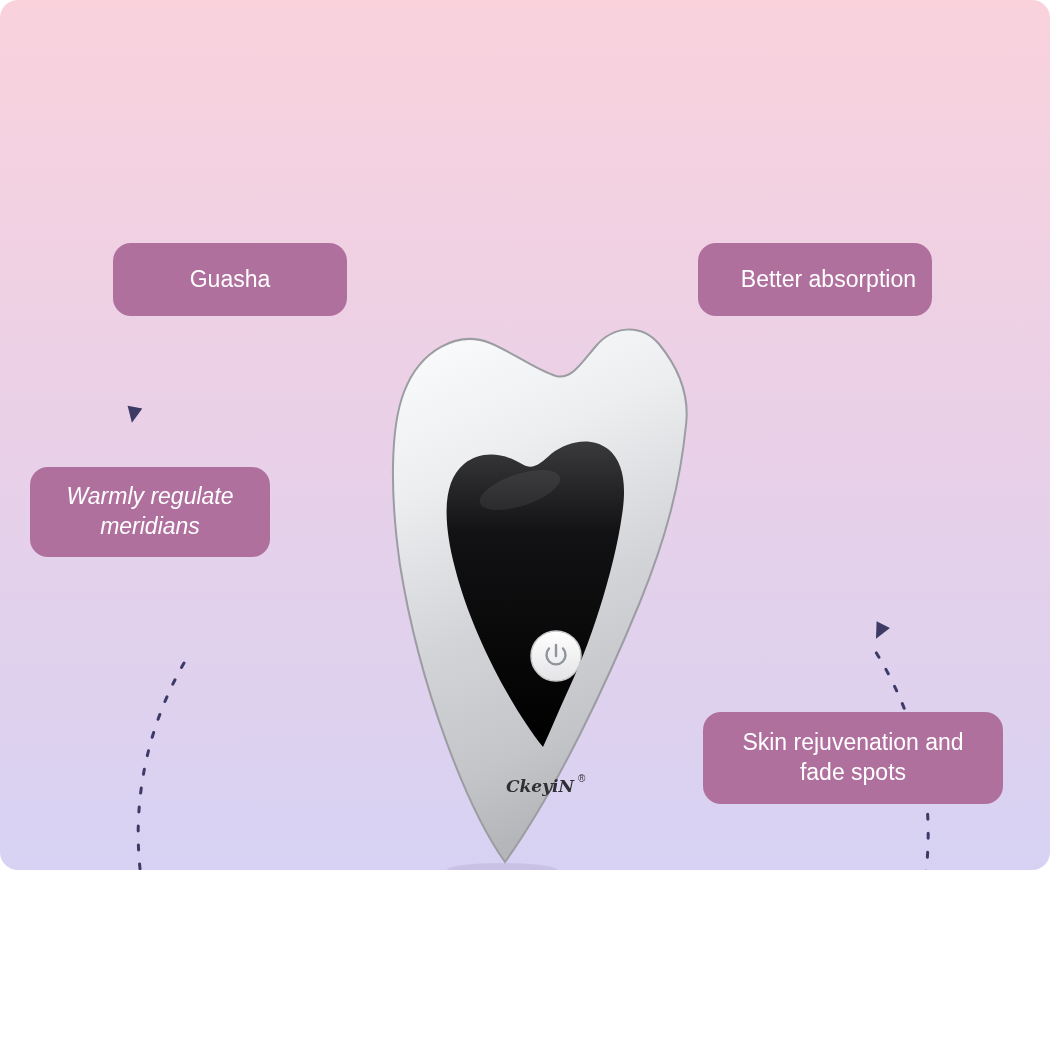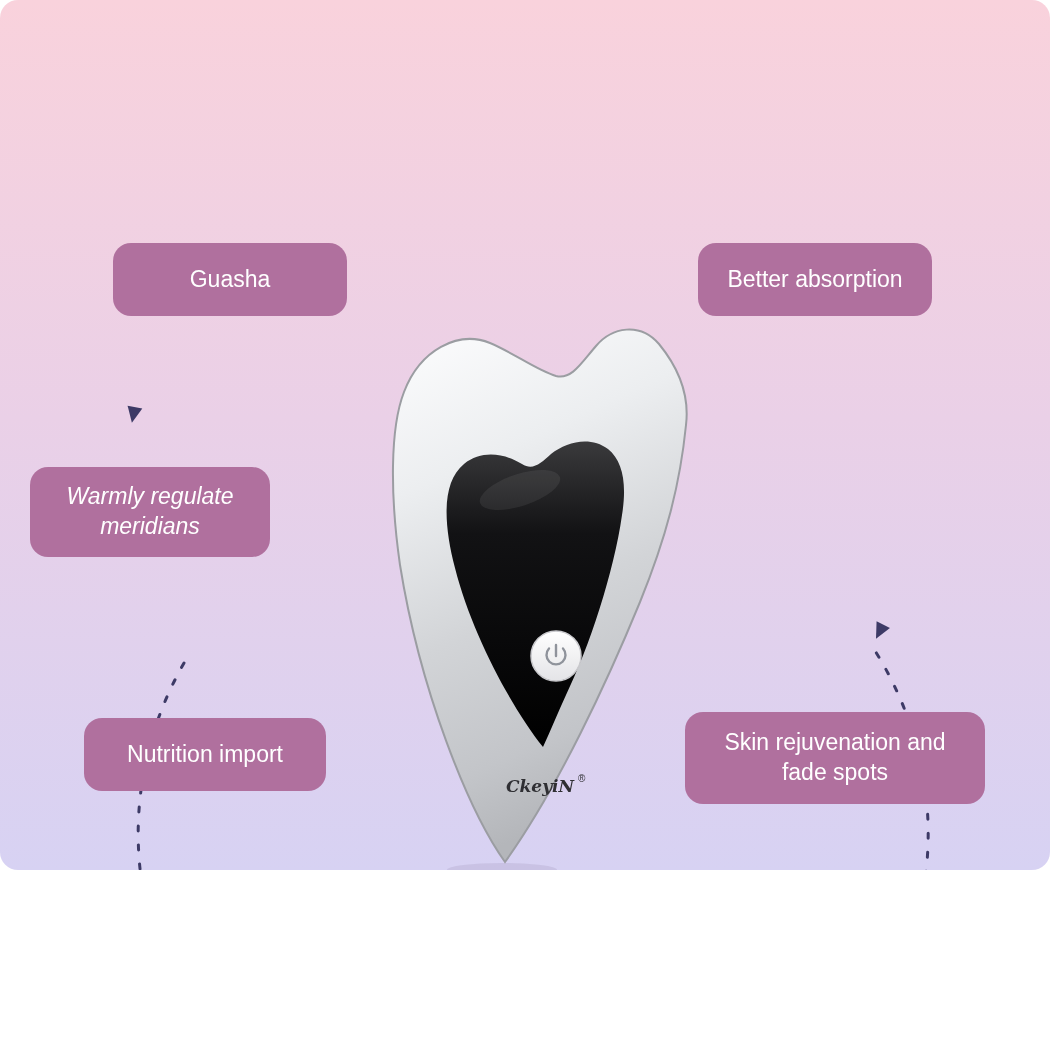--- a/index.html
+++ b/index.html
@@ -16,25 +16,25 @@
     position:absolute;
     display:flex; align-items:center; justify-content:center;
     text-align:center;
     background:var(--label-bg,#b0709e);
     color:var(--label-text,#ffffff);
     border-radius:18px;
     font-size:23px; line-height:1.3;
     padding:4px 16px; box-sizing:border-box;
   }
   .pill-guasha       { left:113px; top:243px; width:234px; height:73px; }
-  .pill-absorption   { left:698px; top:243px; width:234px; height:73px; }
+  .pill-absorption   { left:698px; top:243px; width:234px; height:73px;justify-content:flex-end; }
   .pill-meridians    { left:30px;  top:467px; width:240px; height:90px;font-style:italic; }
   .pill-lift         { left:783px; top:478px; width:238px; height:73px; }
   .pill-nutrition    { left:84px;  top:718px; width:242px; height:73px; }
-  .pill-rejuvenation { left:685px; top:712px; width:300px; height:92px; }
+  .pill-rejuvenation { left:703px; top:712px; width:300px; height:92px; }
   .dash  { stroke:var(--dash,#3d3a66); fill:none; }
   .arrow { fill:var(--dash,#3d3a66); }
   .brand-text { font-family:"DejaVu Serif", serif; font-style:italic; font-weight:bold; fill:#2f2f33; }
 </style>
 </head>
 <body>
 
 <div class="stage">
 
   <svg class="layer" width="1050" height="1050" viewBox="0 0 1050 1050">
@@ -44,23 +44,20 @@
   </svg>
 
   <div class="pill pill-guasha">
     <span>Guasha</span>
   </div>
   <div class="pill pill-absorption">
     <span>Better absorption</span>
   </div>
   <div class="pill pill-meridians">
     <span>Warmly regulate meridians</span>
-  </div>
-  <div class="pill pill-nutrition">
-    <span>Nutrition import</span>
   </div>
   <div class="pill pill-rejuvenation">
     <span>Skin rejuvenation and fade spots</span>
   </div>
 
   <svg class="layer" style="left:290px; top:310px;" width="420" height="570" viewBox="0 0 420 570">
     <defs>
       <linearGradient id="chrome" x1="0" y1="0" x2="0.25" y2="1">
         <stop offset="0" stop-color="#fdfdfe"></stop>
         <stop offset="0.3" stop-color="#eceef0"></stop>

